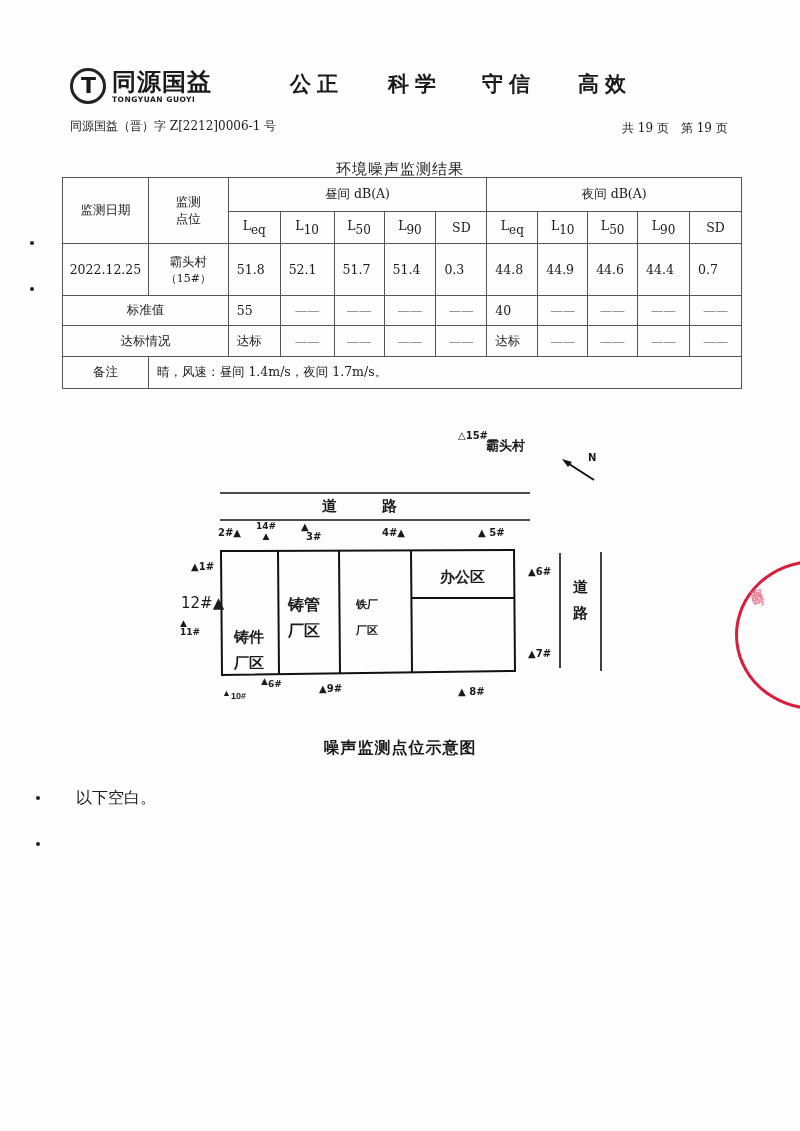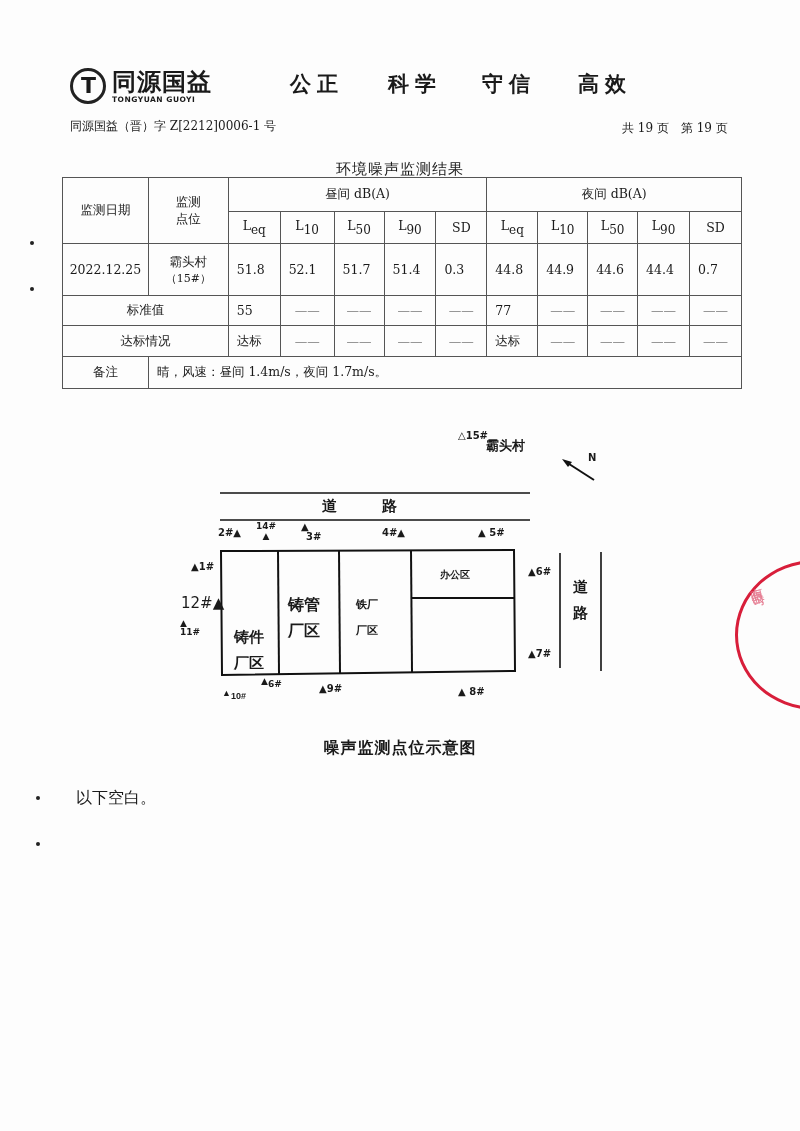--- a/index.html
+++ b/index.html
@@ -100,21 +100,21 @@
     <td class="l">44.4</td>
     <td class="l">0.7</td>
   </tr>
   <tr style="height:30px">
     <td colspan="2">标准值</td>
     <td class="l">55</td>
     <td class="bigdash">——</td>
     <td class="bigdash">——</td>
     <td class="bigdash">——</td>
     <td class="bigdash">——</td>
-    <td class="l">77</td>
+    <td class="l">40</td>
     <td class="bigdash">——</td>
     <td class="bigdash">——</td>
     <td class="bigdash">——</td>
     <td class="bigdash">——</td>
   </tr>
   <tr style="height:31px">
     <td colspan="2">达标情况</td>
     <td class="l">达标</td>
     <td class="bigdash">——</td>
     <td class="bigdash">——</td>
@@ -165,21 +165,21 @@
   <div>厂区</div>
 </div>
 <div class="abs" style="left:288px;top:592px;font-size:16px;font-weight:bold;font-family:Liberation Sans, sans-serif;line-height:26px">
   <div>铸管</div>
   <div>厂区</div>
 </div>
 <div class="abs" style="left:356px;top:592px;font-size:11px;font-weight:bold;font-family:'DejaVu Sans',sans-serif;line-height:26px">
   <div>铁厂</div>
   <div>厂区</div>
 </div>
-<div class="abs" style="left:440px;top:568px;font-size:10px;font-weight:bold;font-family:Liberation Sans, sans-serif">办公区</div>
+<div class="abs" style="left:440px;top:568px;font-size:15px;font-weight:bold;font-family:Liberation Sans, sans-serif">办公区</div>
 
 <div class="abs" style="left:218px;top:527px;font-size:10px;font-weight:bold;font-family:'DejaVu Sans',sans-serif">2#▲</div>
 <div class="abs" style="left:256px;top:521px;font-size:9px;font-weight:bold;font-family:'DejaVu Sans',sans-serif;text-align:center;line-height:10px">
     <div>14#</div>
     <div>▲</div>
   </div>
 <div class="abs" style="left:301px;top:522px;font-size:10px;font-weight:bold;font-family:'DejaVu Sans',sans-serif;line-height:10px">
     <div>▲</div>
     <div style="padding-left:5px">3#</div>
   </div>

